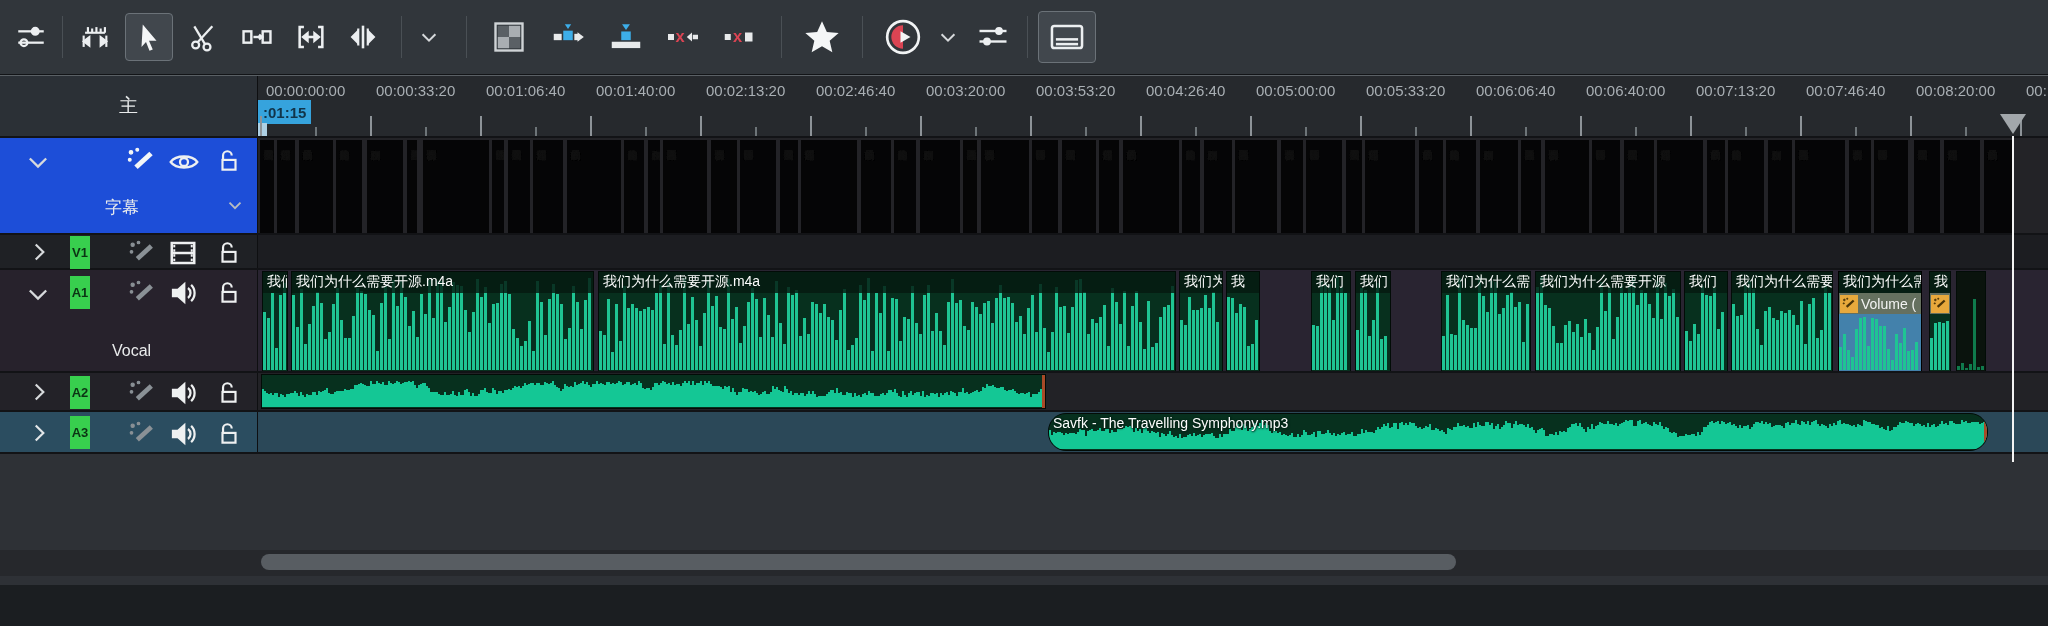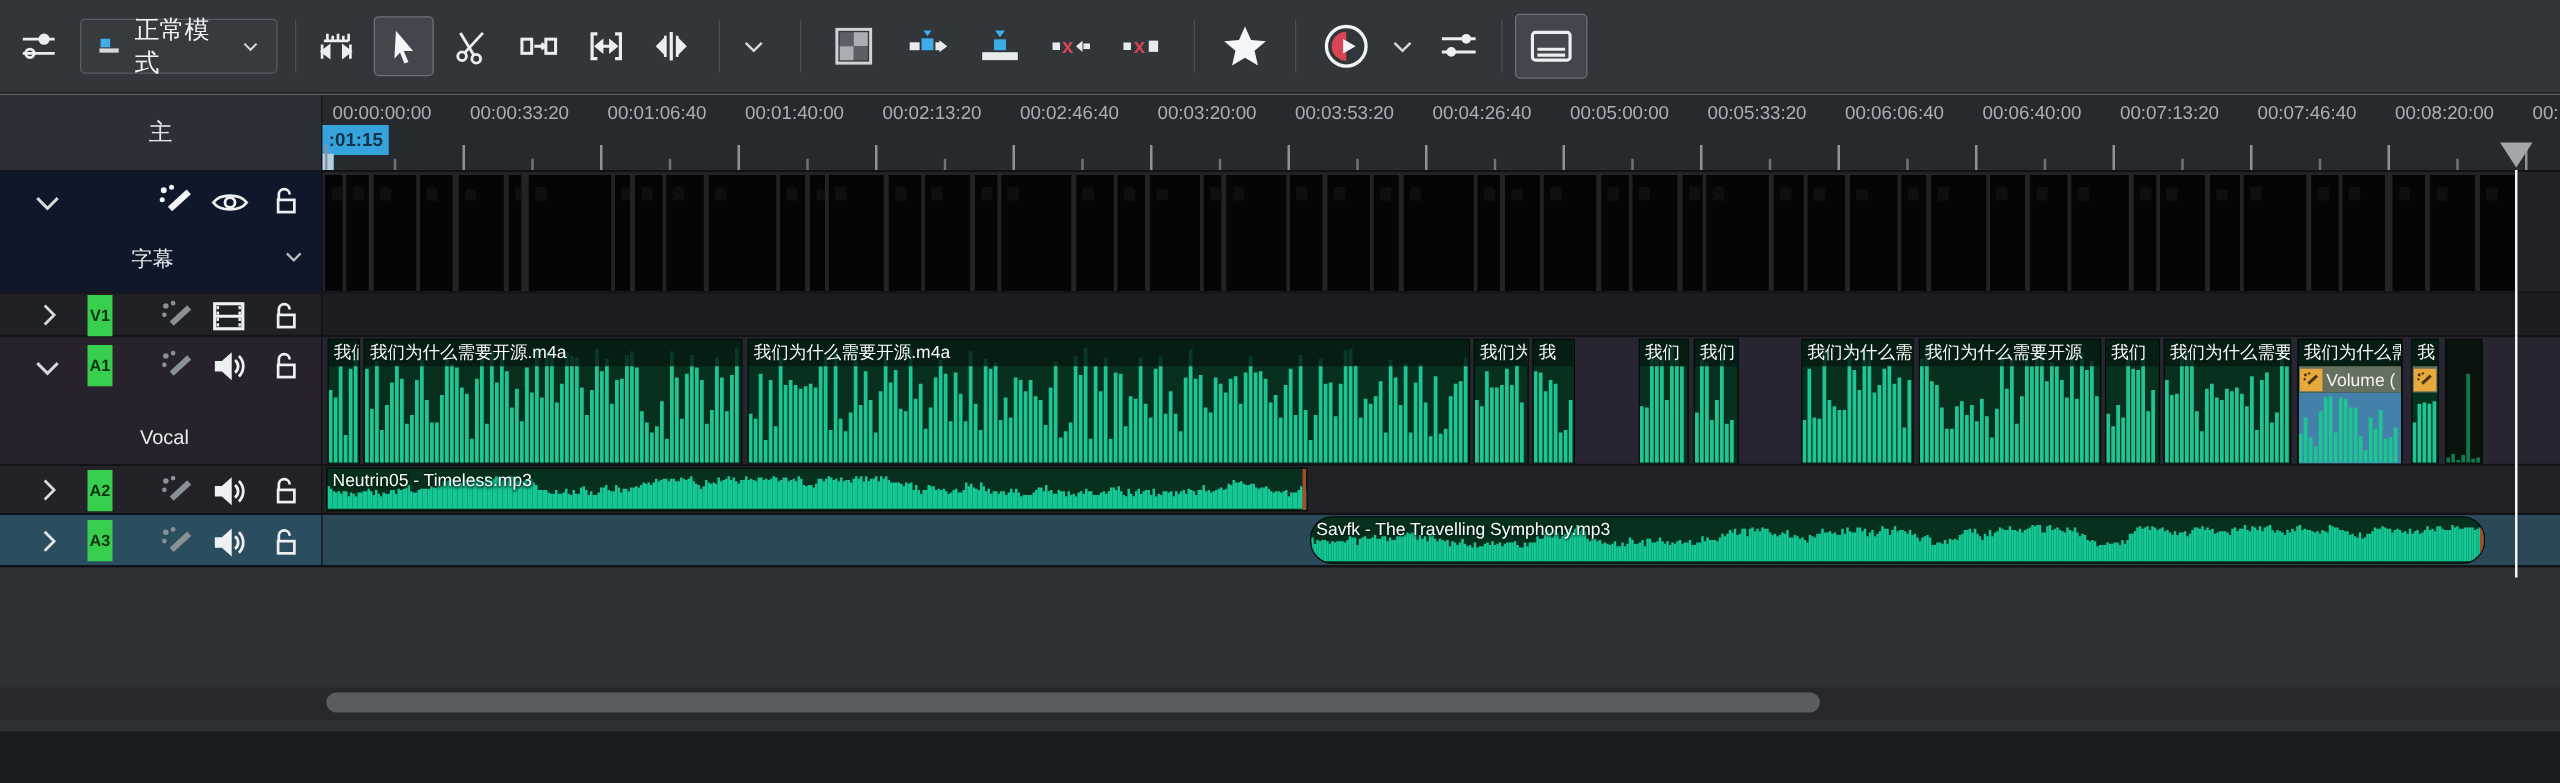--- a/index.html
+++ b/index.html
@@ -38,21 +38,21 @@
   .ruler .tick-minor { position:absolute; bottom:0; width:2px; height:9px; background:#6d7478; }
   .ruler .tick-label { position:absolute; top:6px; font-size:15px; color:#a9afb4; white-space:nowrap; }
   .zone-chip { position:absolute; left:0; top:24px; height:24px; background:#36a3dd; color:#11344a;
                font-size:15px; font-weight:bold; display:flex; align-items:center; padding:0 5px; }
   .zone-handle { position:absolute; left:0; top:47px; width:9px; height:13px; background:#aed0e4; }
 
   .tracks { position:relative; }
   .trow { position:relative; width:2048px; border-top:2px solid #121316; }
   .trow .hd { position:absolute; left:0; top:0; bottom:0; width:258px; border-right:1px solid #0e0f11; z-index:5; }
   .trow .lane { position:absolute; left:258px; top:0; bottom:0; right:0; }
-  .row-sub { height:97px; } .row-sub .hd { background:#0f172a; } .row-sub .lane { background:#232327; }
+  .row-sub { height:97px; } .row-sub .hd { background:#1d4ed8; } .row-sub .lane { background:#232327; }
   .row-v1  { height:35px; } .row-v1 .hd  { background:#1f2125; } .row-v1 .lane  { background:#1c1d21; }
   .row-a1  { height:103px;} .row-a1 .hd  { background:#27222c; } .row-a1 .lane  { background:#292431; }
   .row-a2  { height:39px; } .row-a2 .hd  { background:#232228; } .row-a2 .lane  { background:#222226; }
   .row-a3  { height:42px; } .row-a3 .hd  { background:#2b4d60; } .row-a3 .lane  { background:#2b4858; }
 
   .hicon { position:absolute; display:flex; align-items:center; justify-content:center; }
   .tag { position:absolute; width:20px; height:33px; background:#38cf4e; color:#0b3313; font-size:13px;
          font-weight:bold; display:flex; align-items:center; justify-content:center; }
   .tname { position:absolute; color:#e9ebec; font-size:17px; }
   .wand-dim { color:#8a9196; } .wand-on { color:#f4f6f7; } .hico-w { color:#eef0f1; }
@@ -94,30 +94,20 @@
 
 
   <div class="toolbar">
     <div class="ticon" style="margin-left:14px">
       <svg class="ic" width="34" height="34" viewBox="0 0 24 24" stroke="#eceff1" stroke-width="1.6" fill="none">
         <line x1="3" y1="8" x2="21" y2="8"></line>
           <circle cx="15" cy="8" r="2.4" fill="#eceff1"></circle>
         <line x1="3" y1="16" x2="21" y2="16"></line>
           <circle cx="7" cy="16" r="2.4" fill="none"></circle>
       </svg>
-    </div>
-    <div class="mode-box" style="margin-left:16px;width:158px">
-      <svg class="ic" width="22" height="22" viewBox="0 0 24 24">
-        <rect x="3" y="14" width="18" height="4" fill="#d6d9db"></rect>
-          <rect x="4" y="5" width="9" height="8" fill="#3daee9"></rect>
-      </svg>
-      <span class="label">正常模式</span>
-      <svg class="ic" width="18" height="18" viewBox="0 0 24 24" stroke="#d6d9db" stroke-width="2.4" fill="none">
-          <polyline points="5,9 12,16 19,9"></polyline>
-        </svg>
     </div>
     <div class="tsep" style="margin-left:14px"></div>
     <div class="ticon toolbtn" style="margin-left:8px">
       <svg class="ic" width="34" height="34" viewBox="0 0 24 24" stroke="#eceff1" stroke-width="1.5" fill="#eceff1">
         <line x1="5" y1="9" x2="19" y2="9"></line>
           <line x1="7" y1="9" x2="7" y2="5"></line>
           <line x1="10" y1="9" x2="10" y2="6"></line>
           <line x1="13" y1="9" x2="13" y2="5"></line>
           <line x1="16" y1="9" x2="16" y2="6"></line>
           <line x1="19" y1="9" x2="19" y2="5"></line>
@@ -1445,21 +1435,20 @@
                 <div class="bar" style="width: 2px; background: rgb(20, 199, 149); height: 48.2%;"></div>
                 <div class="bar" style="width: 2px; background: rgb(20, 199, 149); height: 32.3%;"></div>
                 <div class="bar" style="width: 2px; background: rgb(20, 199, 149); height: 41%;"></div>
                 <div class="bar" style="width: 2px; background: rgb(20, 199, 149); height: 40.5%;"></div>
                 <div class="bar" style="width: 2px; background: rgb(20, 199, 149); height: 41.9%;"></div>
                 <div class="bar" style="width: 2px; background: rgb(20, 199, 149); height: 47.4%;"></div>
                 <div class="bar" style="width: 2px; background: rgb(20, 199, 149); height: 56.1%;"></div>
                 <div class="bar" style="width: 2px; background: rgb(20, 199, 149); height: 53.2%;"></div>
                 <div class="bar" style="width: 2px; background: rgb(20, 199, 149); height: 47.9%;"></div>
               </div>
-              <div class="clabel">Neutrin05 - Timeless.mp3</div>
               <div class="fade-sliver"></div>
             </div>
           </div>
         <div class="hd">
           <div class="hicon" style="left:26px;top:6px">
             <svg class="ic" width="26" height="26" viewBox="0 0 24 24" stroke="#d7dadc" stroke-width="2" fill="none">
                 <polyline points="9,5 16,12 9,19"></polyline>
               </svg>
           </div>
           <div class="tag" style="left:70px;top:3px">A2</div>

